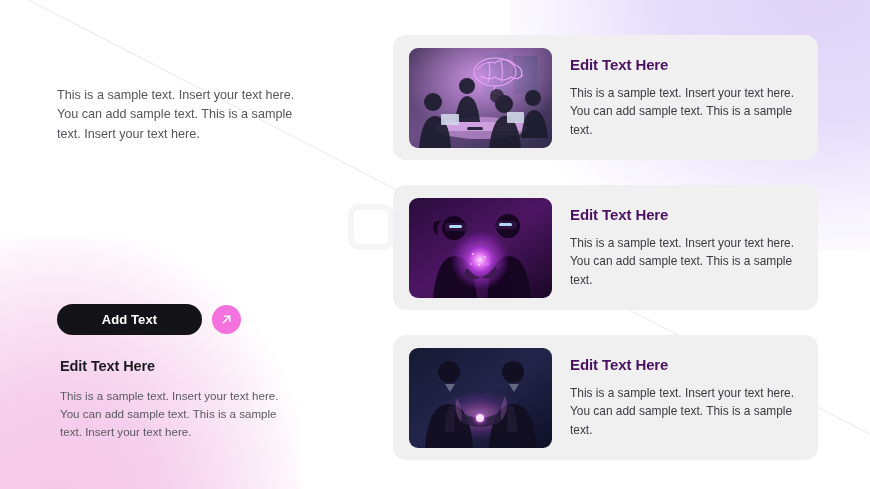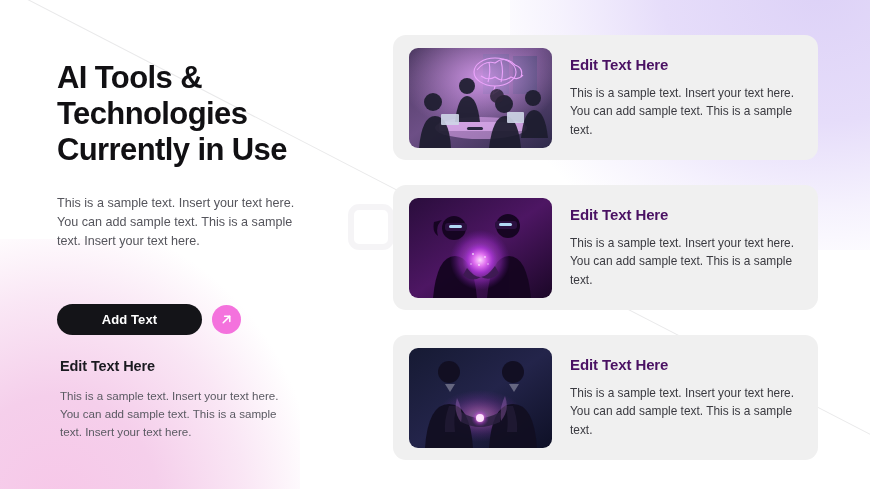--- a/index.html
+++ b/index.html
@@ -204,21 +204,20 @@
     <div class="glow-topright"></div>
     <div class="glow-bottomleft"></div>
     <div class="diag-line"></div>
     <div class="watermark">
       <div class="wm-mark"></div>
       <div class="wm-text">Sli</div>
     </div>
   </div>
 
   <div class="left-col">
-    <h1 class="headline">AI Tools &amp; Technologies Currently in Use</h1>
     <p class="lead-text">This is a sample text. Insert your text here. You can add sample text. This is a sample text. Insert your text here.</p>
   </div>
 
   <div class="cta-row">
     <button class="add-text-btn">Add Text</button>
     <button class="arrow-btn">
       <svg width="15" height="15" viewBox="0 0 15 15">
         <path d="M4.2 10.8 L10.6 4.4" stroke="#ffffff" stroke-width="1.5" stroke-linecap="round" fill="none"></path>
         <path d="M5.6 4.2 L10.8 4.2 L10.8 9.4" stroke="#ffffff" stroke-width="1.5" stroke-linecap="round" stroke-linejoin="round" fill="none"></path>
       </svg>

